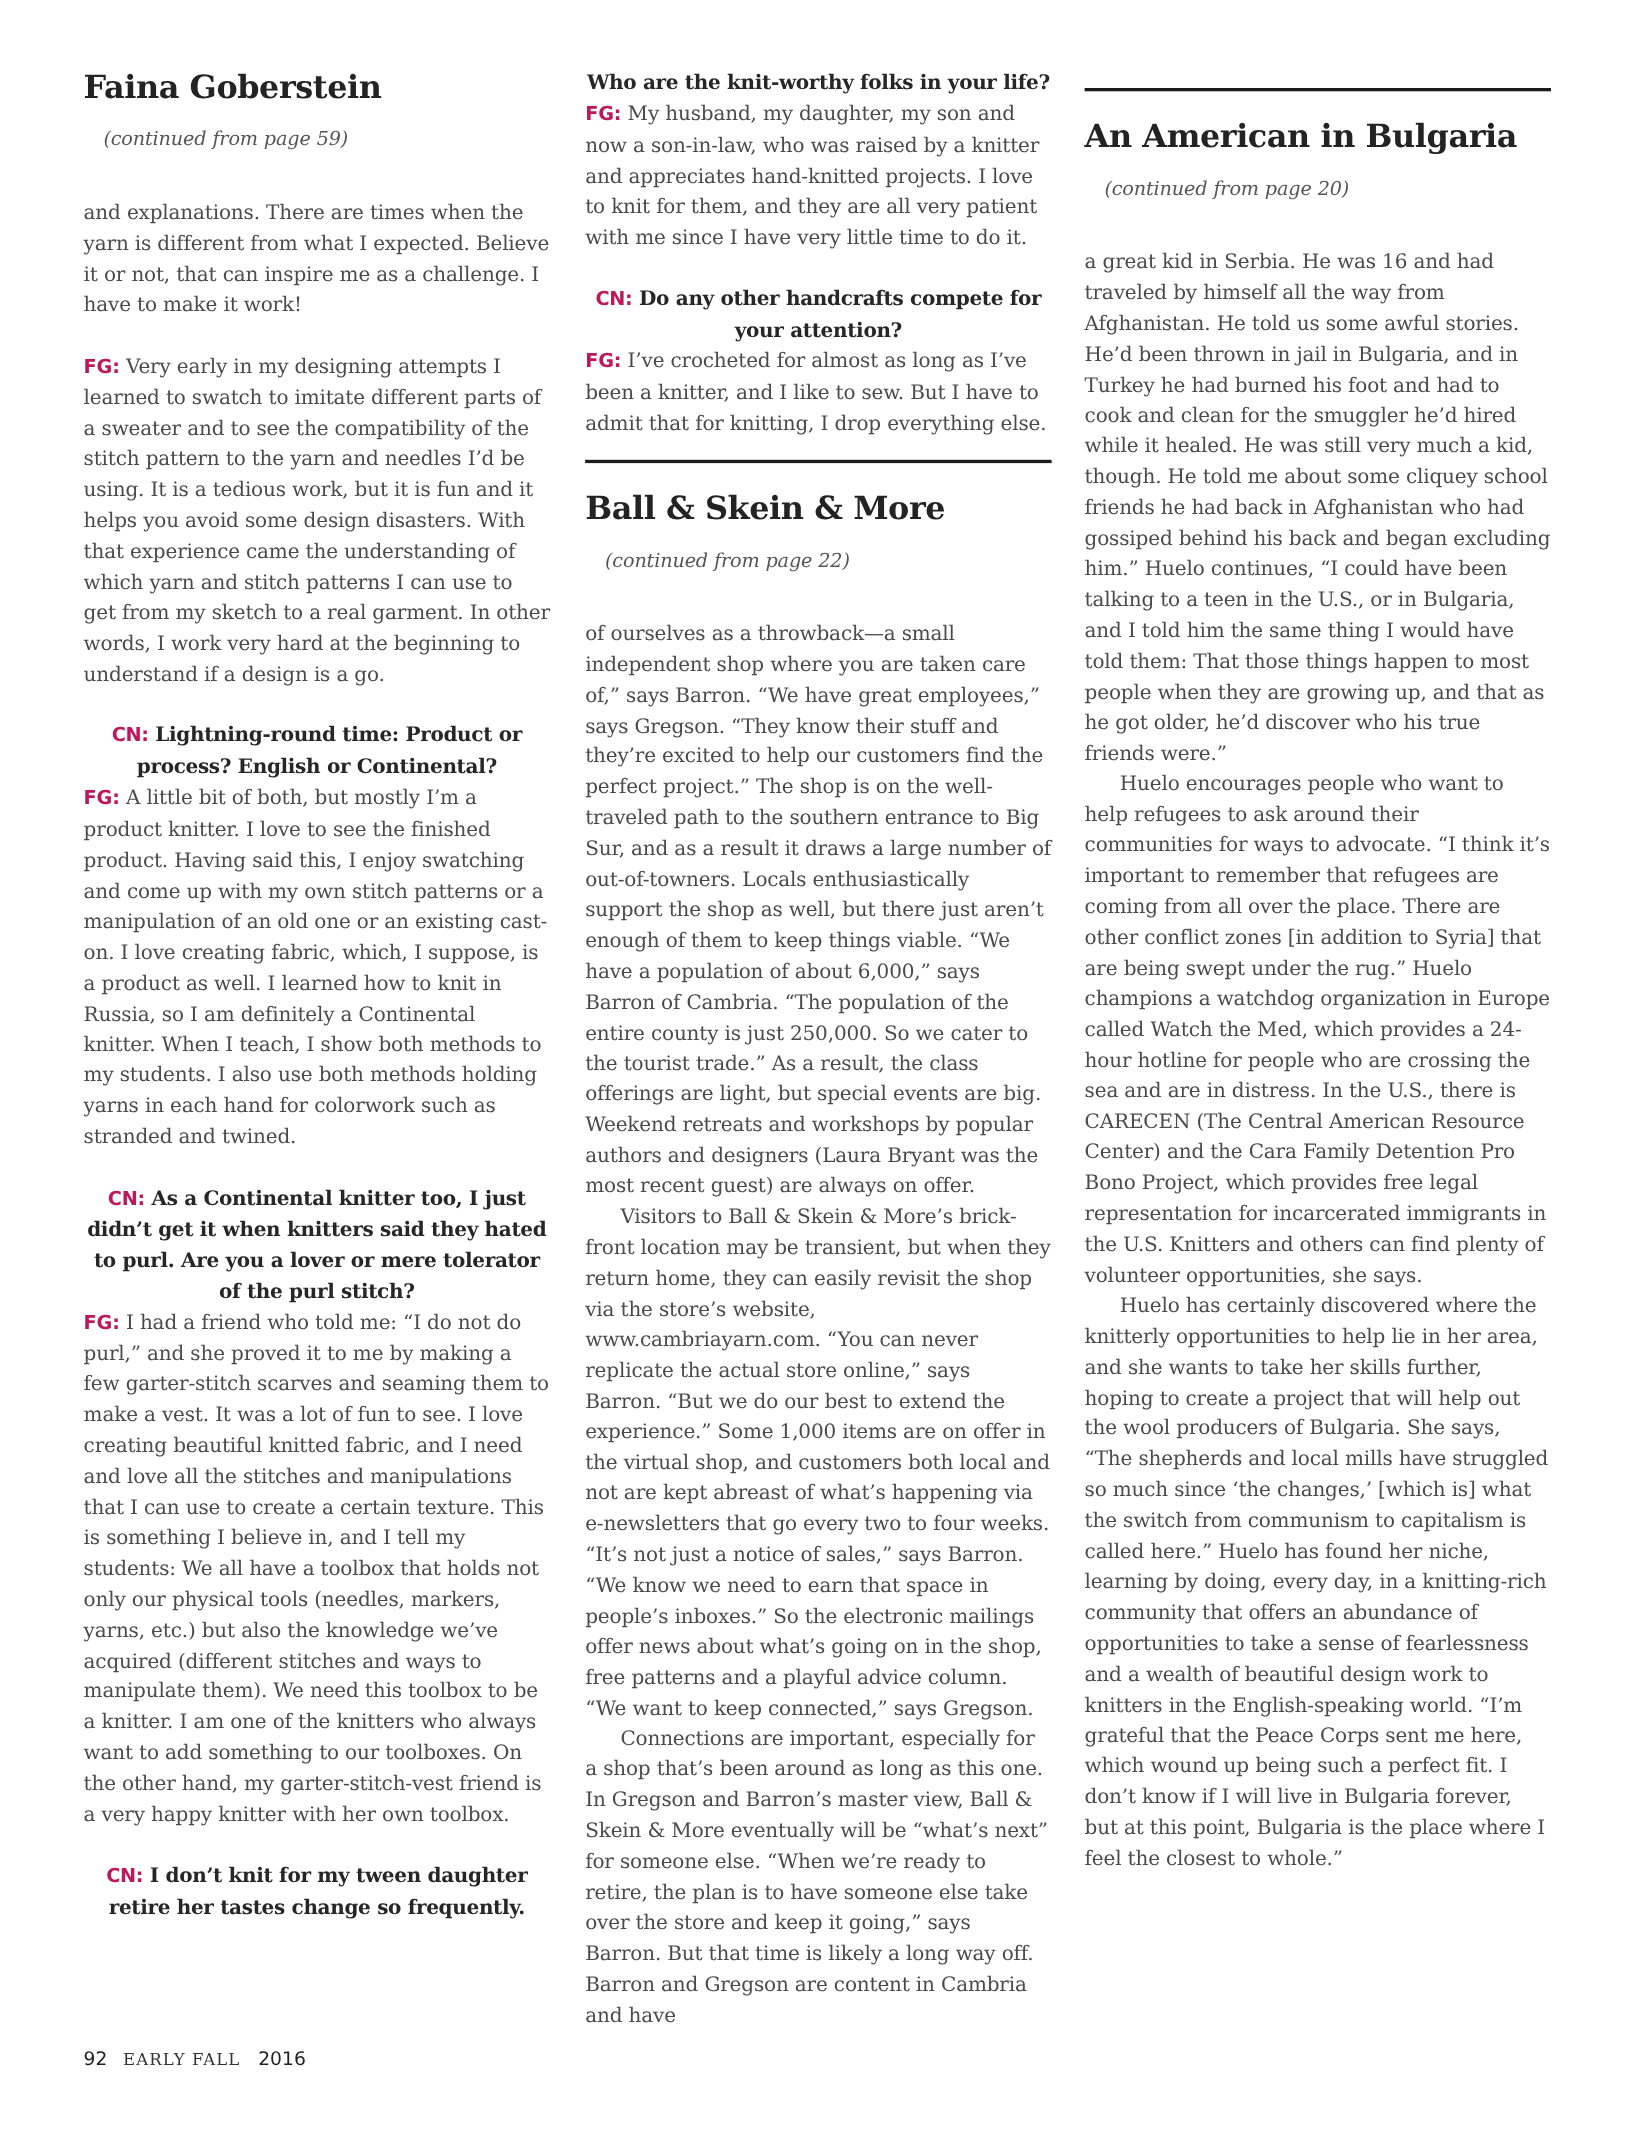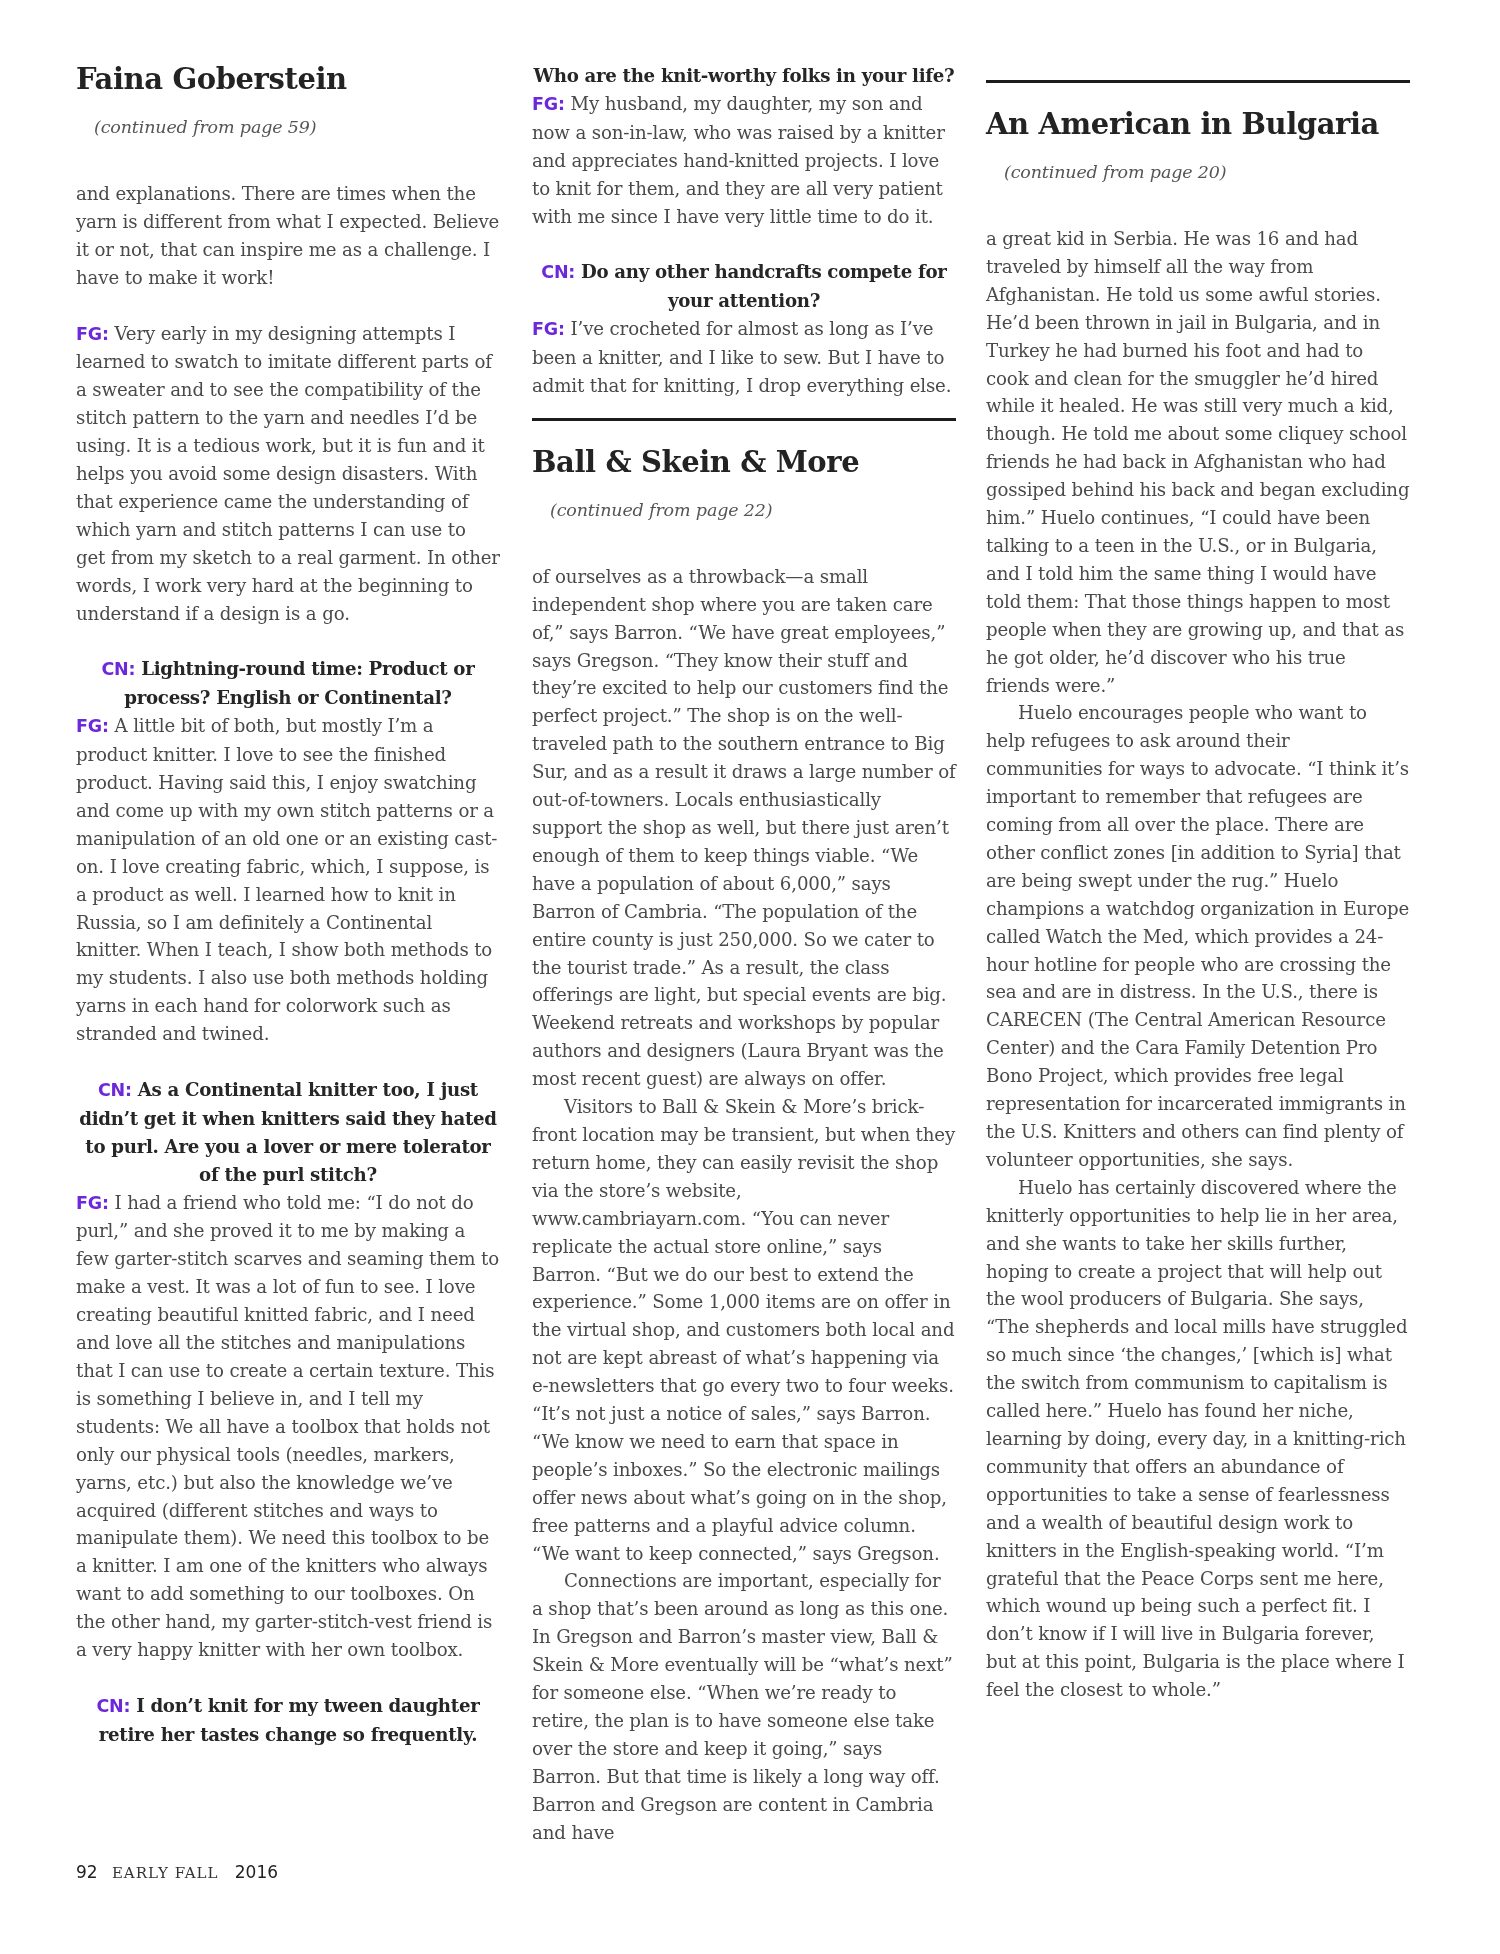--- a/index.html
+++ b/index.html
@@ -11,21 +11,21 @@
   .col1 { left: 76px; }
   .col2 { left: 532px; }
   .col3 { left: 986px; }
   .h1 { font-family: "DejaVu Serif", serif; font-weight: bold; color: #232323;
         font-size: 29px; line-height: 34px; letter-spacing: -0.4px; margin: 0; }
   .cont { font-family: "DejaVu Serif", serif; font-style: italic; color: #555;
           font-size: 17.5px; line-height: 26px; margin: 18px; }
   p { margin: 0; }
   .gap { height: 27.9px; }
   .q { font-weight: bold; color: #262626; letter-spacing: -0.3px; text-align: center; }
-  .tag { color: #6d28d9; font-weight: bold; font-family: "DejaVu Sans", sans-serif; font-size: 17.5px; }
+  .tag { color: #be185d; font-weight: bold; font-family: "DejaVu Sans", sans-serif; font-size: 17.5px; }
   .ans { color: #4a4a4a; }
   .indent { text-indent: 32px; }
   .rule { height: 3px; background: #1c1c1c; margin: 18px 0 24px 0; }
   .footer { position: absolute; left: 76px; top: 1862px; font-size: 17px; color: #222; }
   .footer .pg { font-family: "DejaVu Sans", sans-serif; }
   .footer .issue { font-family: "DejaVu Serif", serif; letter-spacing: 1px; font-size: 15px; color: #333; margin: 0 12px 0 10px; }
   .footer .yr { font-family: "DejaVu Sans", sans-serif; }
 </style>
 </head>
 <body>

